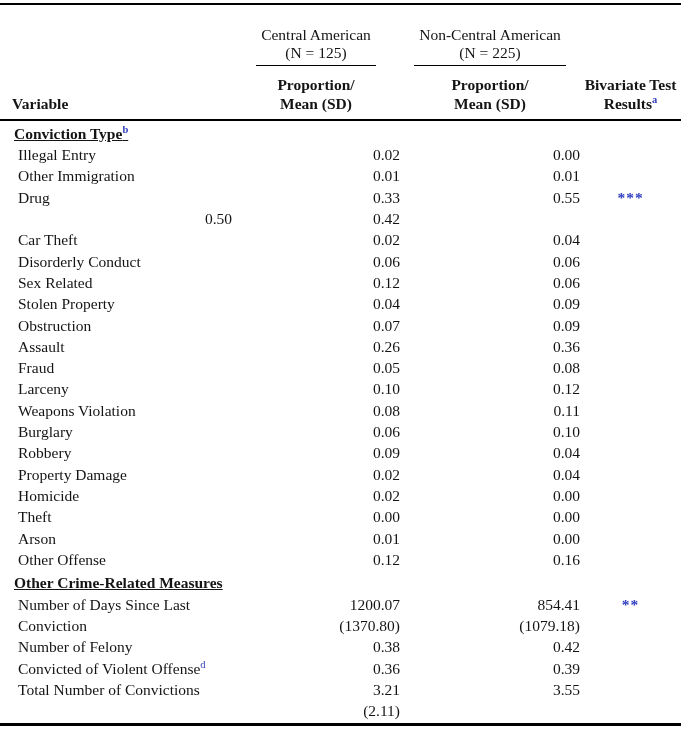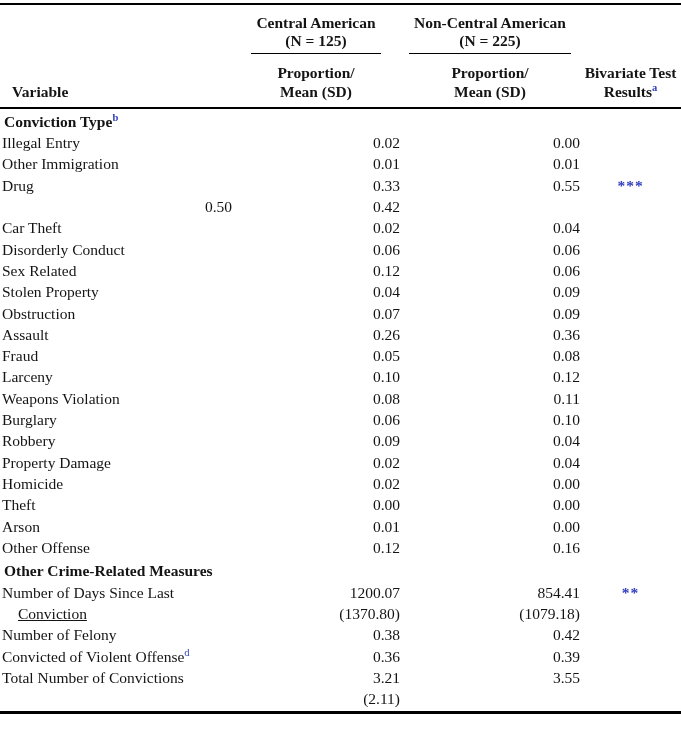--- a/index.html
+++ b/index.html
@@ -26,44 +26,44 @@
   .rule-bottom { height: 2.6px; margin-top: 2px; }
 
   .hgrid {
     display: grid;
     grid-template-columns: 232px 168px 180px 101px;
     width: 681px;
   }
   .cell { font-size: 15.5px; line-height: 21.3px; }
   .center { text-align: center; }
 
-  .group-row { margin-top: 9px; font-weight: bold; }
+  .group-row { margin-top: 21px; font-weight: normal; }
   .group-head {
     display: inline-block;
     border-bottom: 1.5px solid #000;
     padding: 0 5px 4px 5px;
     line-height: 17.5px;
     font-size: 15.5px;
   }
 
   .subhead { margin-top: 9px; font-weight: bold; margin-bottom: 6px; }
   .subhead .cell { line-height: 19px; }
   .var-head { align-self: end; padding-left: 12px; }
 
   .row {
     display: grid;
     grid-template-columns: 232px 168px 180px 101px;
     height: 21.3px;
     align-items: center;
     width: 681px;
   }
   .section-row { display: block; height: 23.5px; padding-top: 2px; box-sizing: border-box; }
-  .section-title { font-weight: bold; padding-left: 4px; }
-  .var { text-align: left; padding-left: 2px; white-space: nowrap; }
-  .indent { padding-left: 18px; text-decoration: underline; }
+  .section-title { font-weight: bold; padding-left: 14px; text-decoration: underline; }
+  .var { text-align: left; padding-left: 18px; white-space: nowrap; }
+  .indent { padding-left: 18px; }
   .num { text-align: right; }
   .sig { text-align: center; color: var(--accent, #2f3dbf); letter-spacing: 1px; font-weight: bold; }
   sup { font-size: 10.5px; line-height: 0; }
   .accent { color: var(--accent, #2f3dbf); }
 </style>
 </head>
 <body>
 
 <div class="page">
 

